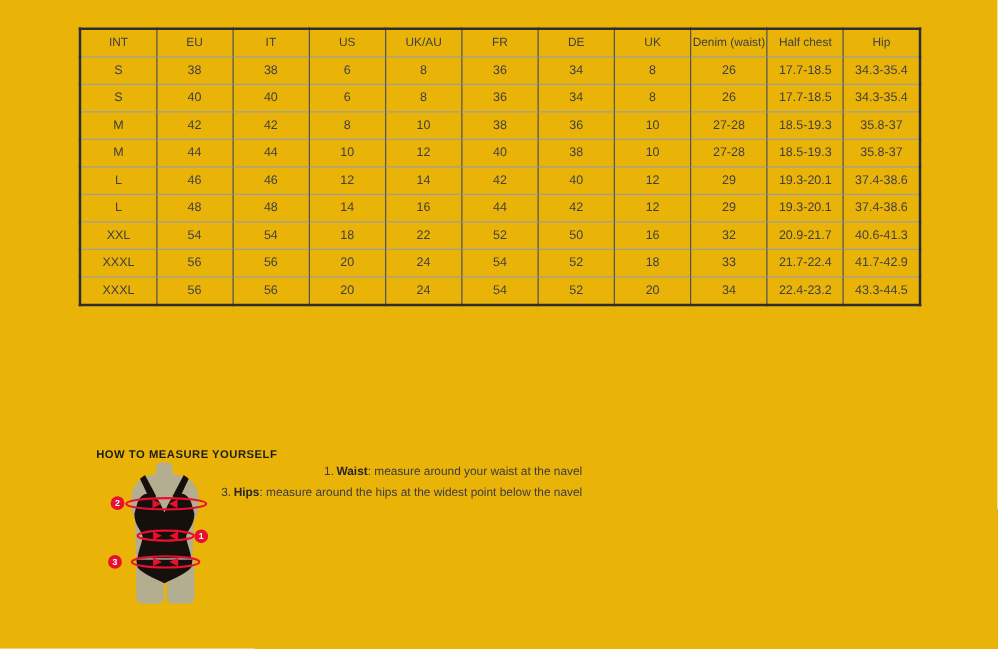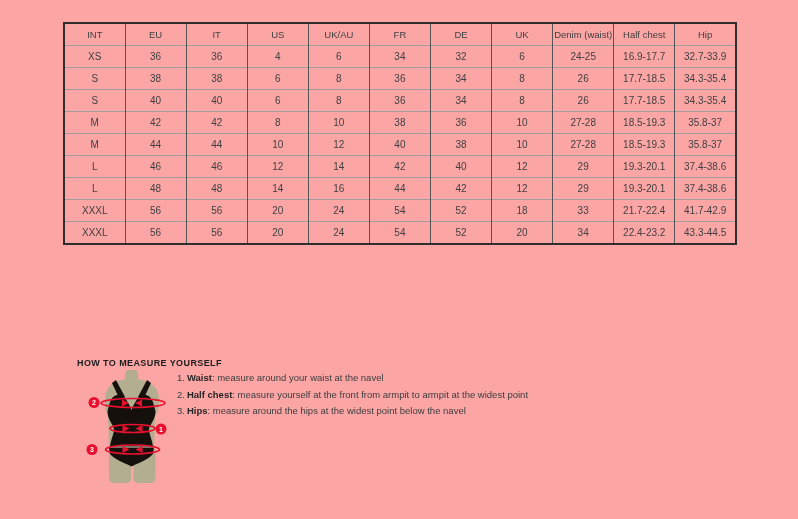--- a/index.html
+++ b/index.html
@@ -1,21 +1,21 @@
 <!DOCTYPE html>
 <html><head>
 <meta charset="utf-8">
 <style>
   html, body { margin: 0; padding: 0; background: #ffffff; }
   body { font-family: "Liberation Sans", sans-serif; }
   .page {
     position: relative;
     width: 798px;
     height: 519px;
-    background: #fca5a5;
+    background: #eab308;
     overflow: hidden;
     text-decoration: underline;
   }
 
   
   table.size-table {
     position: absolute;
     left: 63px;
     top: 22px;
     width: 674px;
@@ -57,20 +57,21 @@
     width: 88px;
     height: 116px;
   }
   .steps {
     position: absolute;
     left: 177px;
     top: 372px;
     font-size: 9.5px;
     color: #3c3c3c;
     line-height: 11px;
+    text-align: right;
   }
   .steps .step { margin-bottom: 5.5px; }
   .steps .num { margin-right: 2px; }
   .steps b { color: #262626; }
 </style>
 </head>
 <body>
 
 <div class="page">
 
@@ -85,33 +86,20 @@
           <th>FR</th>
           <th>DE</th>
           <th>UK</th>
           <th>Denim (waist)</th>
           <th>Half chest</th>
           <th>Hip</th>
         </tr>
     </thead>
     <tbody>
         <tr>
-          <td>XS</td>
-          <td>36</td>
-          <td>36</td>
-          <td>4</td>
-          <td>6</td>
-          <td>34</td>
-          <td>32</td>
-          <td>6</td>
-          <td>24-25</td>
-          <td>16.9-17.7</td>
-          <td>32.7-33.9</td>
-        </tr>
-        <tr>
           <td>S</td>
           <td>38</td>
           <td>38</td>
           <td>6</td>
           <td>8</td>
           <td>36</td>
           <td>34</td>
           <td>8</td>
           <td>26</td>
           <td>17.7-18.5</td>
@@ -174,20 +162,33 @@
           <td>48</td>
           <td>48</td>
           <td>14</td>
           <td>16</td>
           <td>44</td>
           <td>42</td>
           <td>12</td>
           <td>29</td>
           <td>19.3-20.1</td>
           <td>37.4-38.6</td>
+        </tr>
+        <tr>
+          <td>XXL</td>
+          <td>54</td>
+          <td>54</td>
+          <td>18</td>
+          <td>22</td>
+          <td>52</td>
+          <td>50</td>
+          <td>16</td>
+          <td>32</td>
+          <td>20.9-21.7</td>
+          <td>40.6-41.3</td>
         </tr>
         <tr>
           <td>XXXL</td>
           <td>56</td>
           <td>56</td>
           <td>20</td>
           <td>24</td>
           <td>54</td>
           <td>52</td>
           <td>18</td>
@@ -255,20 +256,17 @@
         <text x="8" y="83" fill="#ffffff">3</text>
       </g>
     </svg>
   </div>
 
   <div class="steps">
     <div class="step">
       <span class="num">1.</span><b>Waist</b><span>: measure around your waist at the navel</span>
     </div>
     <div class="step">
-      <span class="num">2.</span><b>Half chest</b><span>: measure yourself at the front from armpit to armpit at the widest point</span>
-    </div>
-    <div class="step">
       <span class="num">3.</span><b>Hips</b><span>: measure around the hips at the widest point below the navel</span>
     </div>
   </div>
 
 </div>
 
 </body></html>

